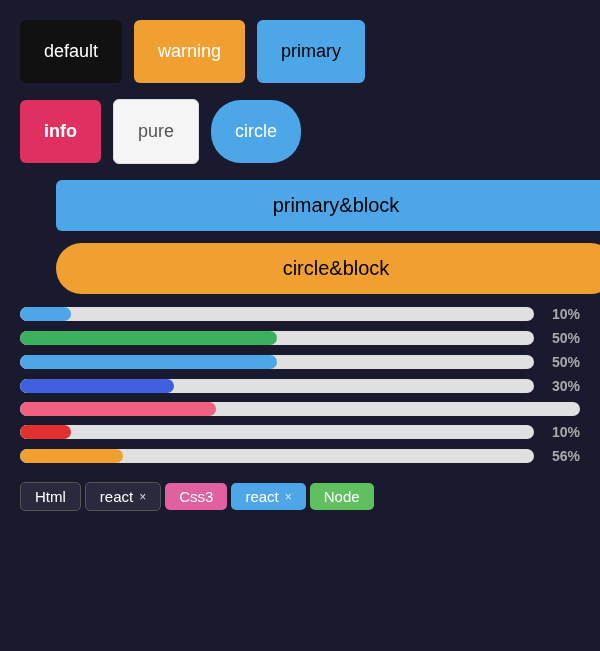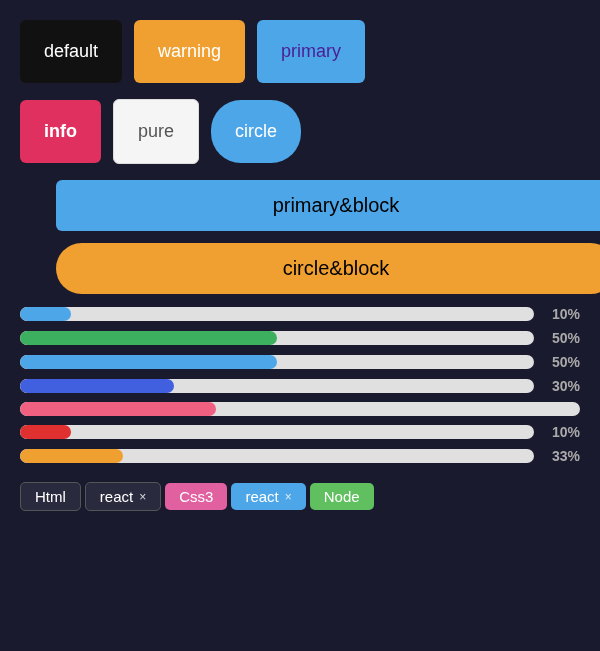--- a/index.html
+++ b/index.html
@@ -26,21 +26,21 @@
       border: none;
       border-radius: 6px;
       font-size: 18px;
       font-weight: 500;
       cursor: pointer;
       color: #fff;
     }
 
     .btn-default { background-color: #111111; color: #fff; }
     .btn-warning { background-color: #f0a030; color: #fff; }
-    .btn-primary { background-color: #4da6e8; color: #4c1d95; }
+    .btn-primary { background-color: #4da6e8; color: #000000; }
     .btn-info { background-color: #e03060; color: #fff; font-weight: bold; }
     .btn-pure { background-color: #f5f5f5; color: #555; border: 1px solid #ddd; }
     .btn-circle { background-color: #4da6e8; color: #fff; border-radius: 30px; }
 
     .btn-block {
       display: block;
       width: 100%;
       padding: 14px;
       border: none;
       font-size: 20px;
@@ -193,21 +193,21 @@
     <div class="progress-row">
       <div class="progress-track">
         <div class="progress-fill" style="background-color: rgb(224, 48, 48); width: 10%;"></div>
       </div>
       <div class="progress-label">10%</div>
     </div>
     <div class="progress-row">
       <div class="progress-track">
         <div class="progress-fill" style="background-color: rgb(240, 160, 48); width: 20%;"></div>
       </div>
-      <div class="progress-label">33%</div>
+      <div class="progress-label">56%</div>
     </div>
   </div>
 
 <div class="tags-row" id="tags-container">
 <div class="tag tag-default">
       <span>Html</span>
     </div>
     <div class="tag tag-react">
       <span>react</span>
       <span class="tag-close">×</span>

